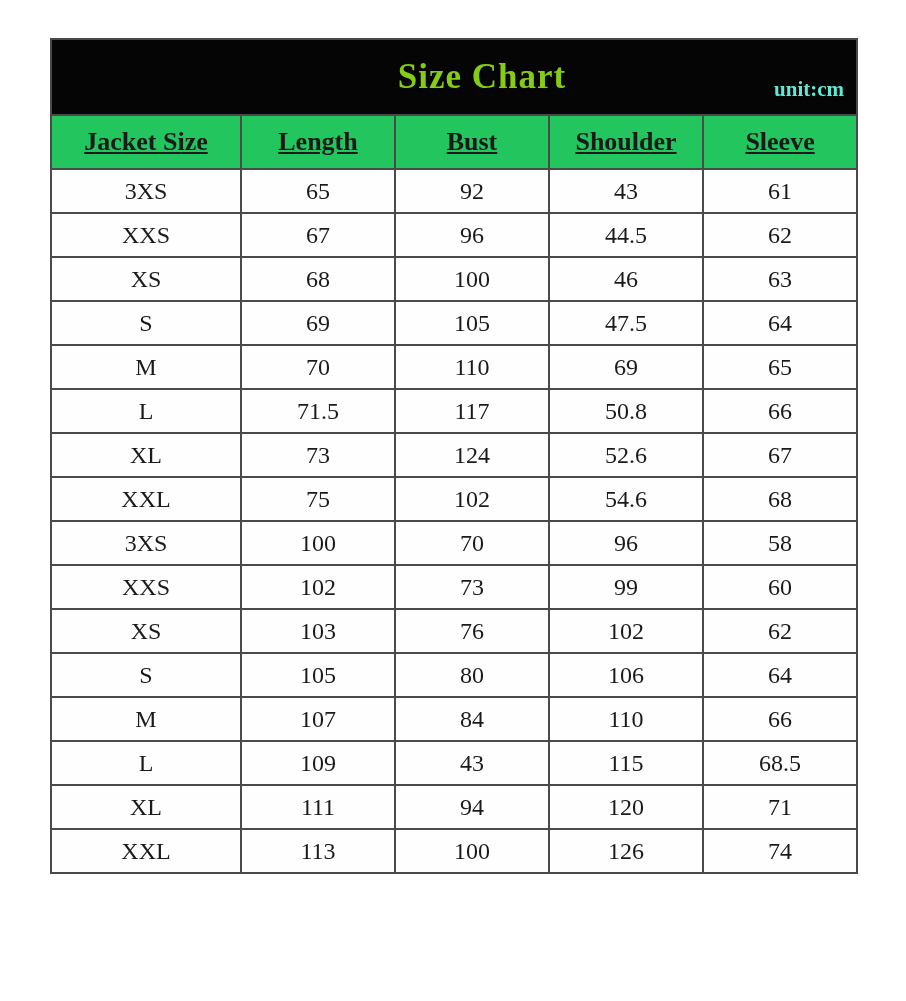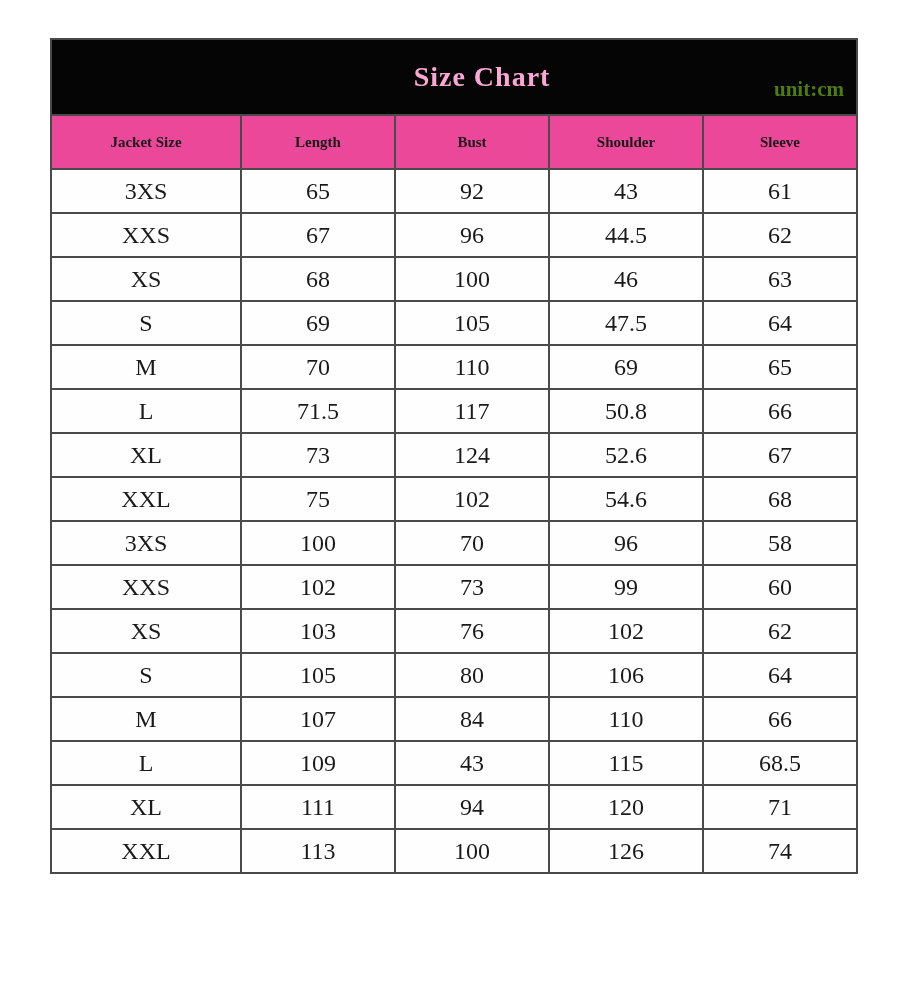--- a/index.html
+++ b/index.html
@@ -32,42 +32,43 @@
     padding: 0;
   }
   
   td.title-cell {
     background: #050505;
     border: 2px solid #050505;
     height: 74px;
     position: relative;
   }
   .title-text {
-    color: #f9a8d4;
-    font-size: 28px;
+    color: #84cc16;
+    font-size: 35px;
     font-weight: bold;
     letter-spacing: 1px;
     display: inline-block;
     transform: translateX(28px);
   }
   .unit-text {
-    color: #4d7c0f;
+    color: #5eead4;
     font-size: 21px;
     font-weight: bold;
     position: absolute;
     right: 12px;
     bottom: 12px;
     margin-left: 20px;
   }
   
   tr.head-row th {
-    background: #ec4899;
+    background: #22c55e;
     height: 52px;
-    font-size: 15px;
+    font-size: 26px;
     font-weight: bold;
+    text-decoration: underline;
   }
   
   tr.data-row td {
     background: #fefefe;
     height: 42px;
     font-size: 24px;
     font-weight: normal;
   }
 </style>
 </head>

